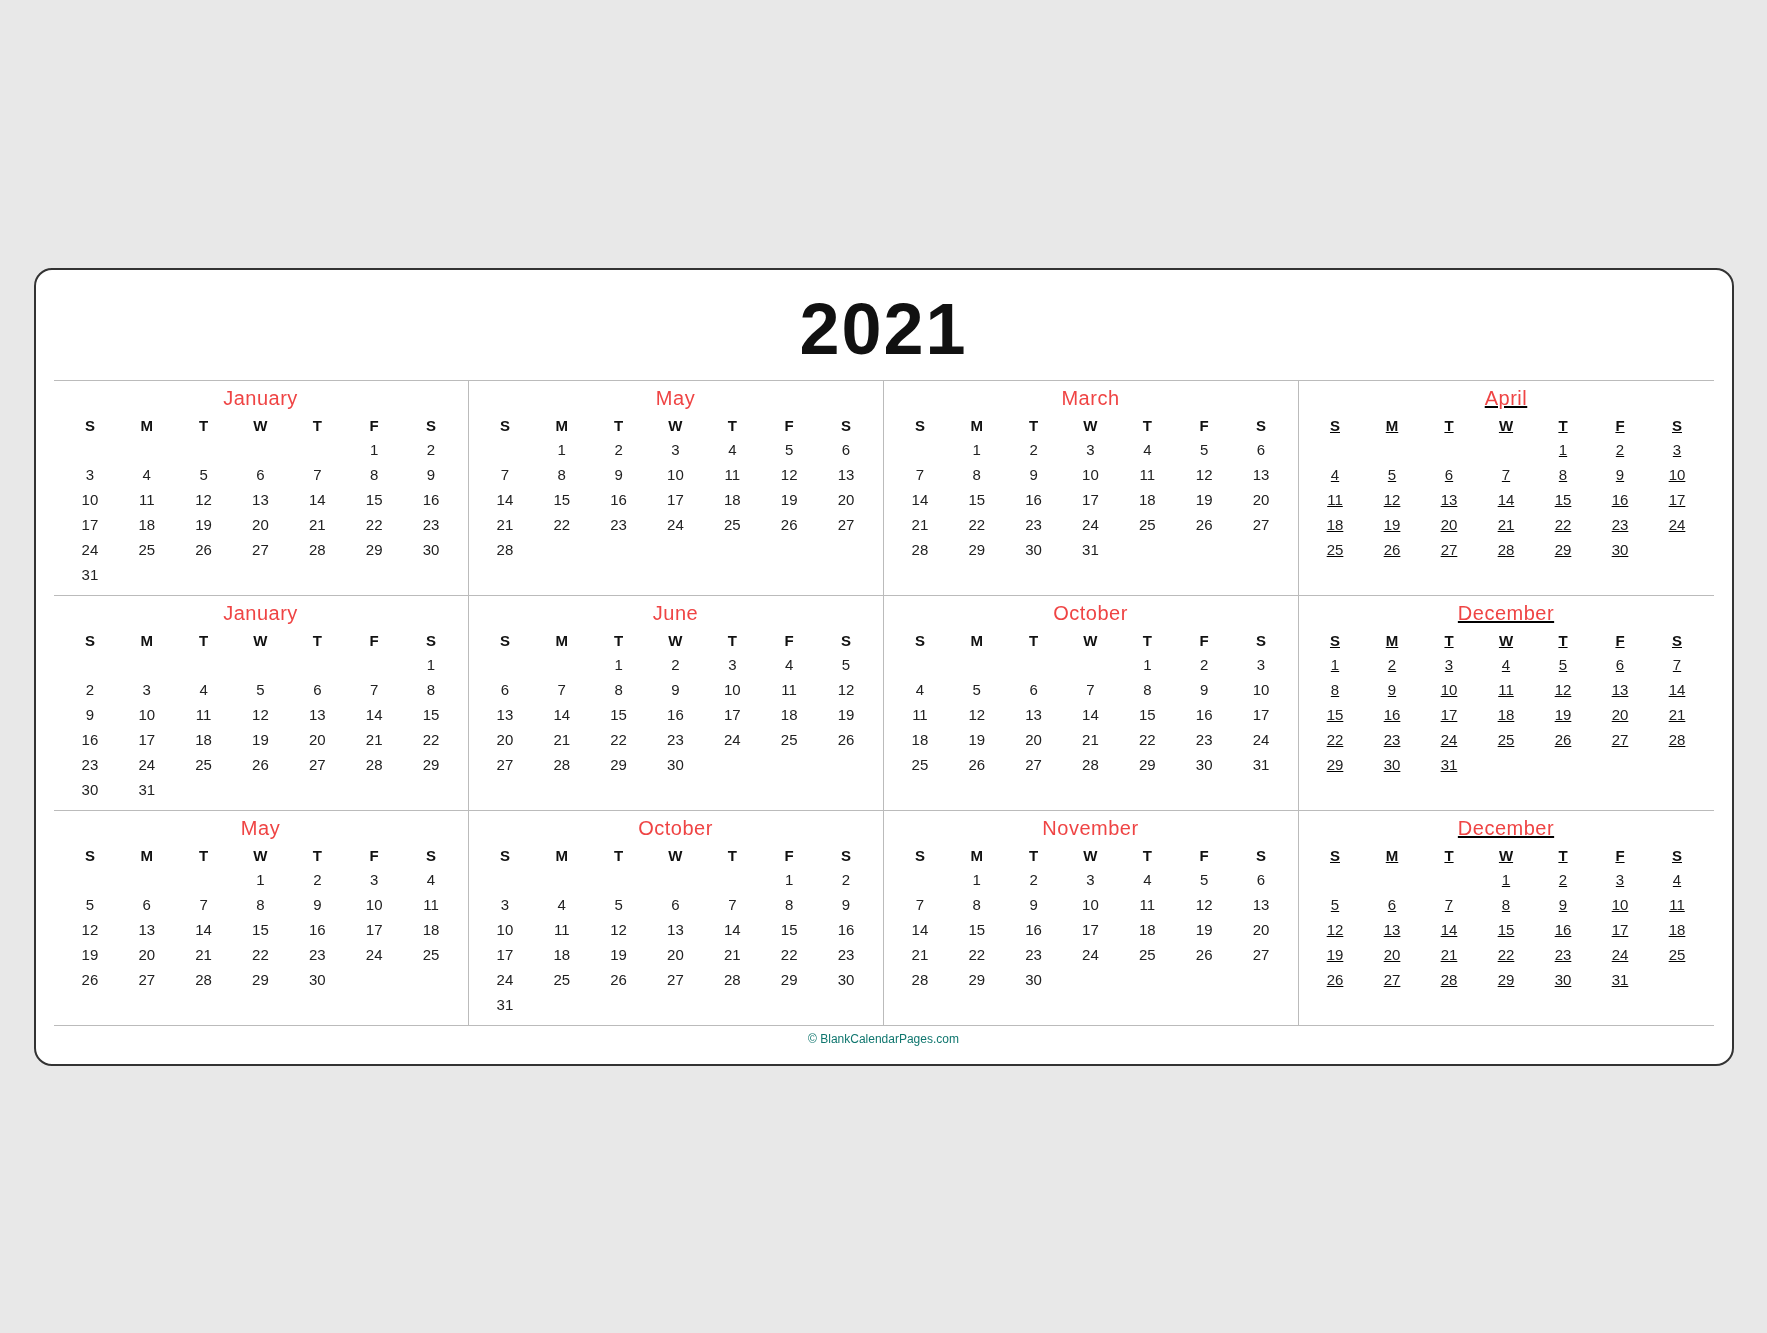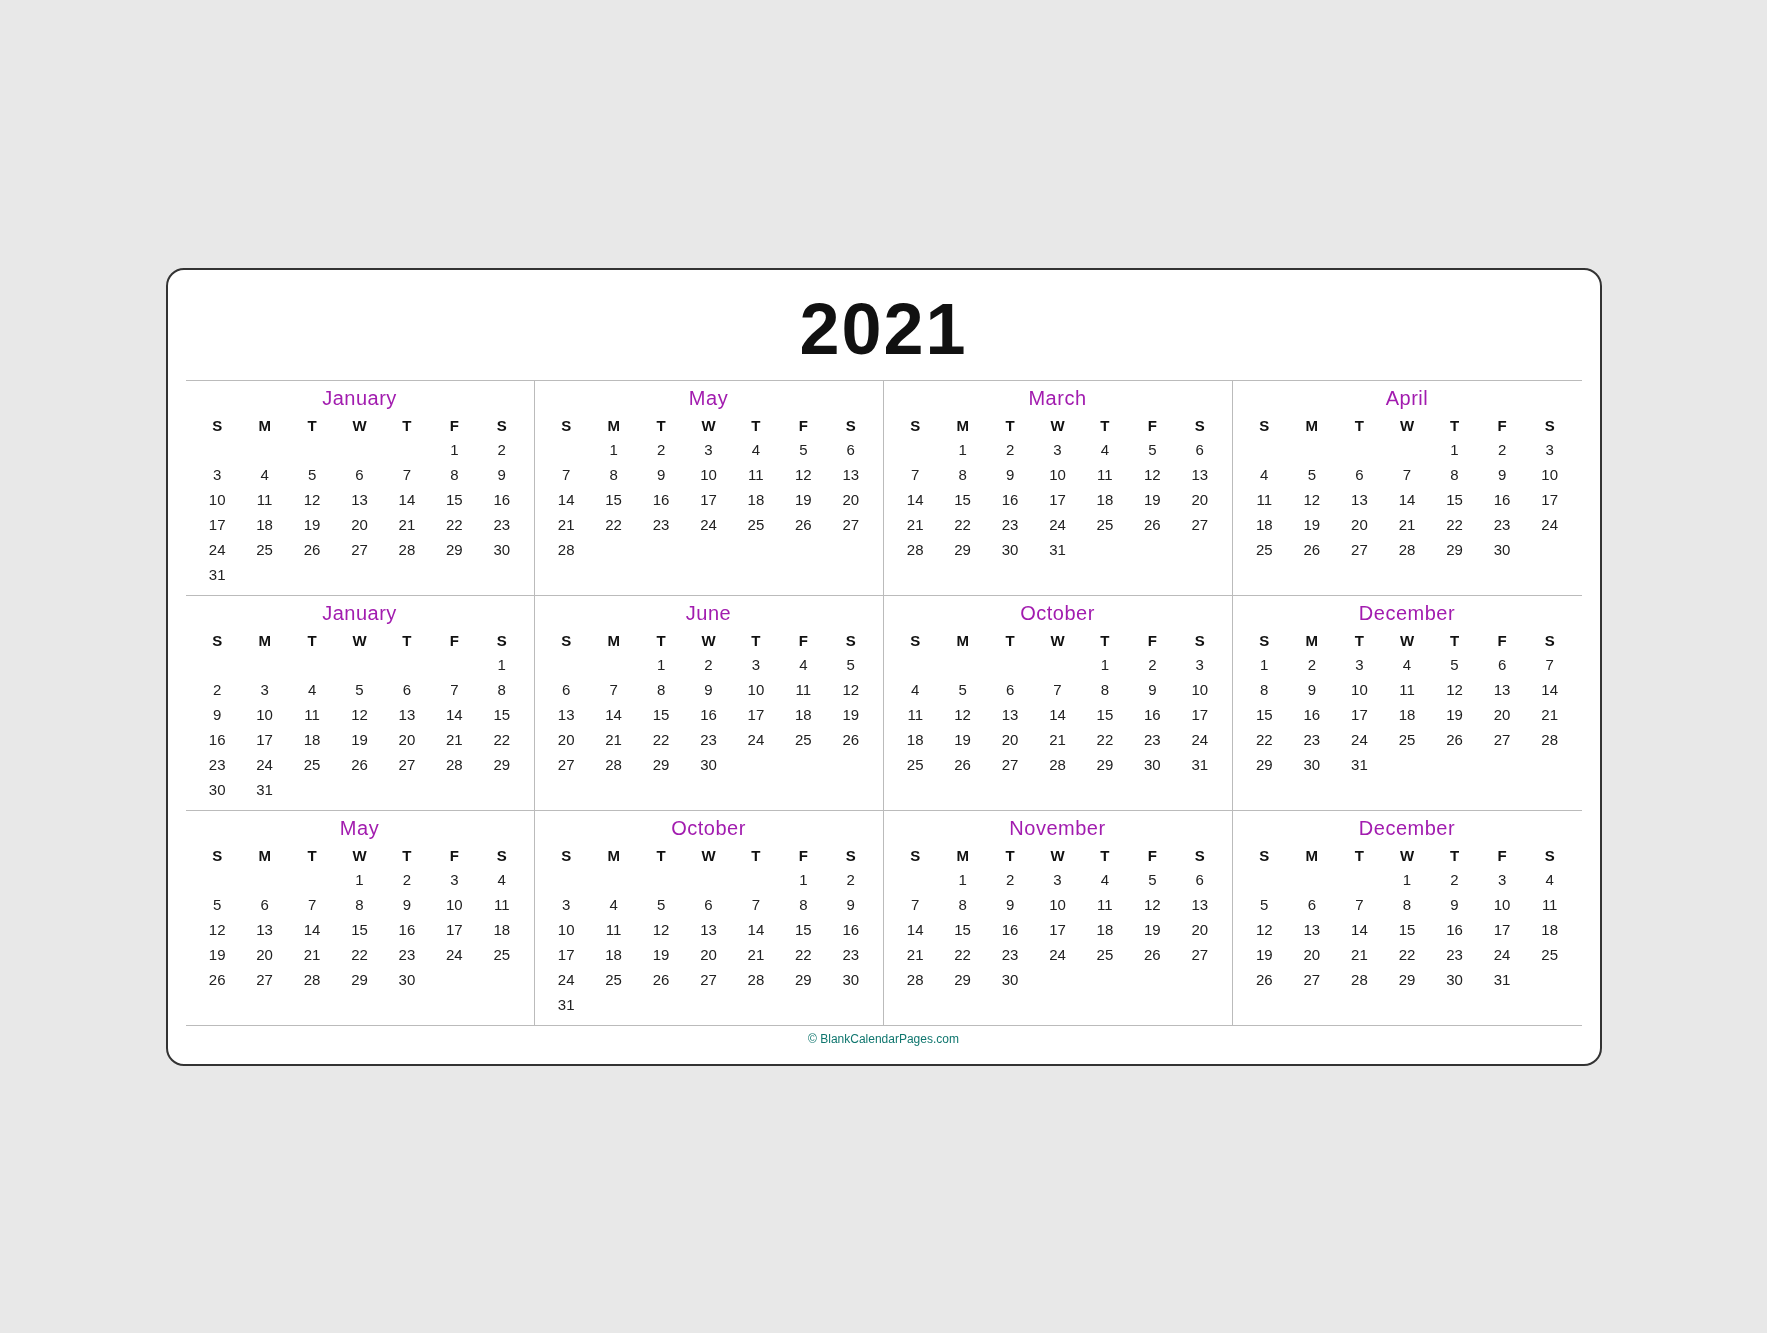--- a/index.html
+++ b/index.html
@@ -8,21 +8,21 @@
       display: flex;
       justify-content: center;
       align-items: center;
       min-height: 100vh;
       font-family: Arial, sans-serif;
     }
     .calendar-container {
       background: #fff;
       border: 2px solid #333;
       border-radius: 18px;
-      width: 1436px;
+      width: 1700px;
       padding: 10px 18px 18px 18px;
     }
     .year-title {
       text-align: center;
       font-size: 72px;
       font-weight: 900;
       letter-spacing: 2px;
       padding: 8px 0 10px 0;
       color: #111;
     }
@@ -32,26 +32,27 @@
       gap: 0;
       border-top: 1.5px solid #bbb;
     }
     .month-cell {
       border-right: 1.5px solid #bbb;
       border-bottom: 1.5px solid #bbb;
       padding: 6px 8px 8px 8px;
     }
     .month-cell:nth-child(4n) {
       border-right: none;
+      text-decoration: underline;
     }
     .month-name {
       text-align: center;
       font-size: 20px;
       font-weight: 400;
-      color: #a21caf;
+      color: #ef4444;
       margin-bottom: 4px;
       letter-spacing: 0.5px;
     }
     .cal-table {
       width: 100%;
       border-collapse: collapse;
       table-layout: fixed;
     }
     .cal-table th {
       font-size: 15px;

